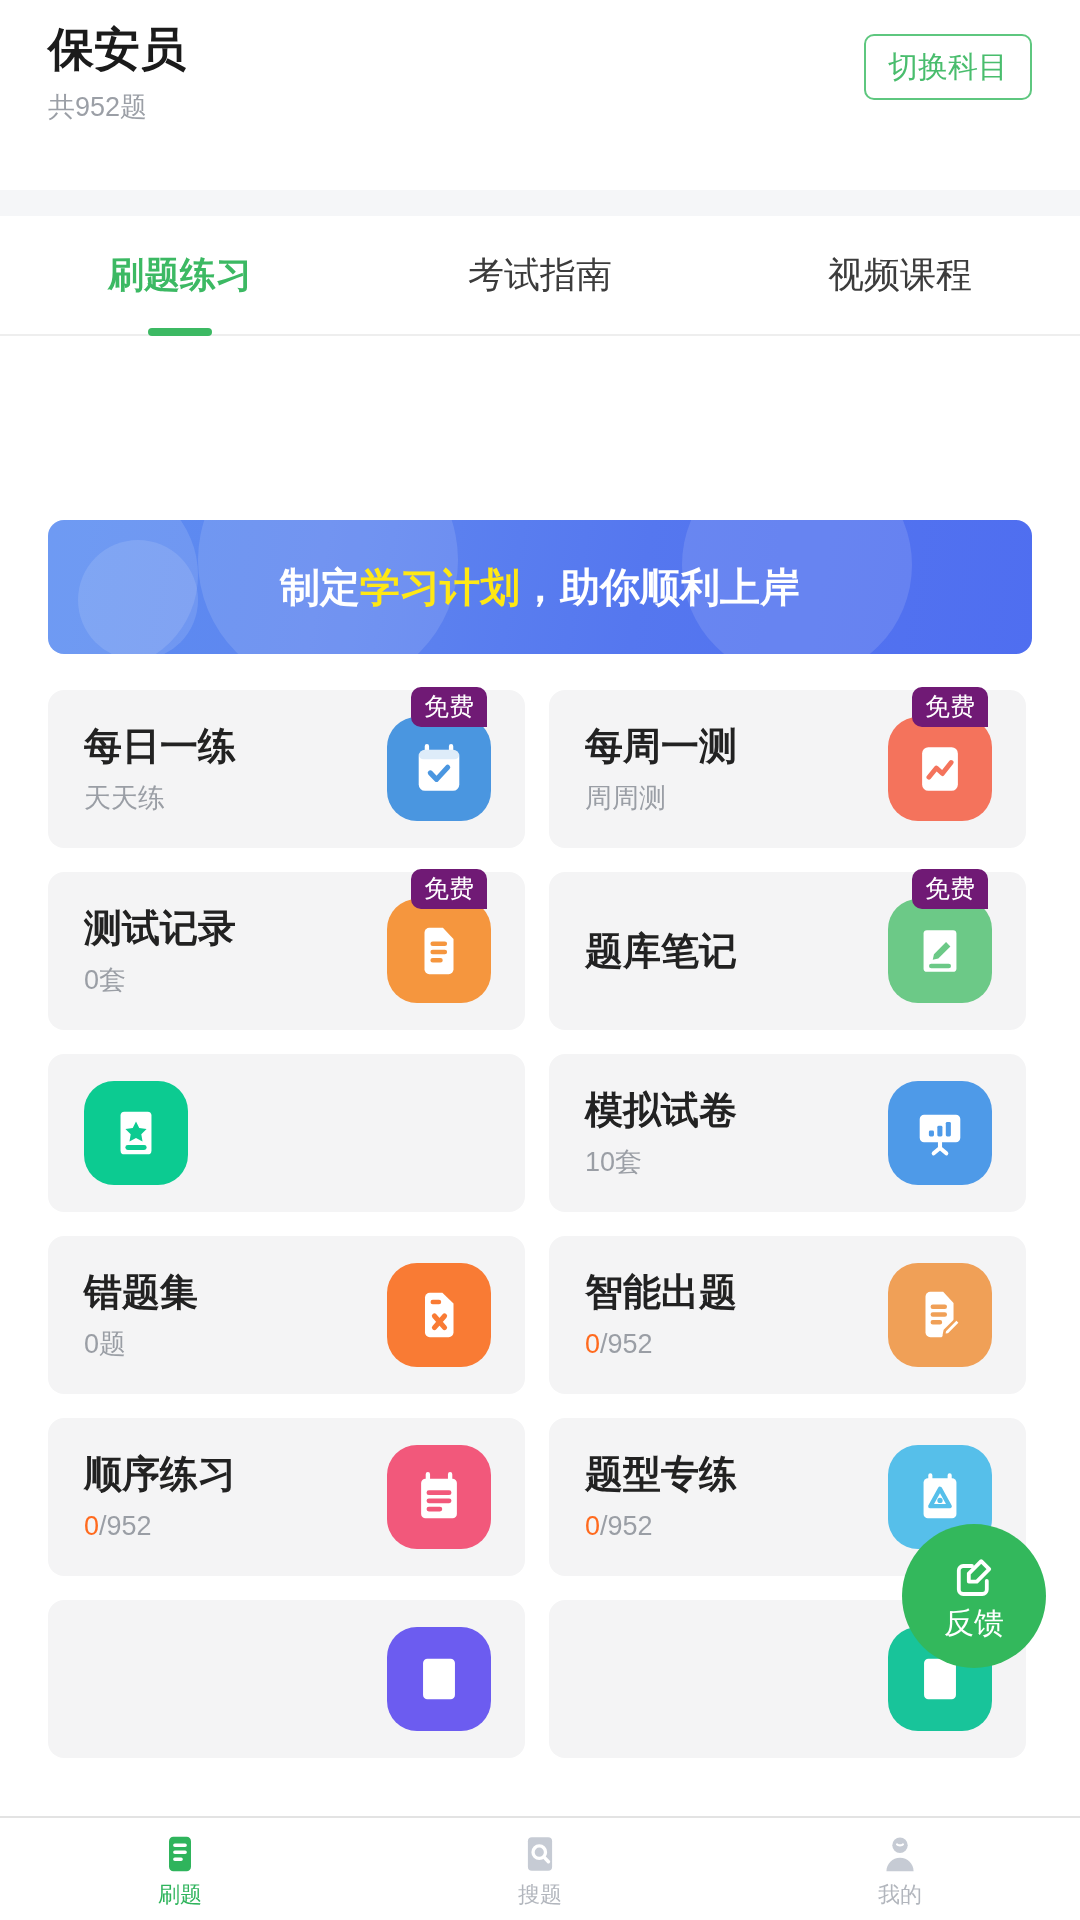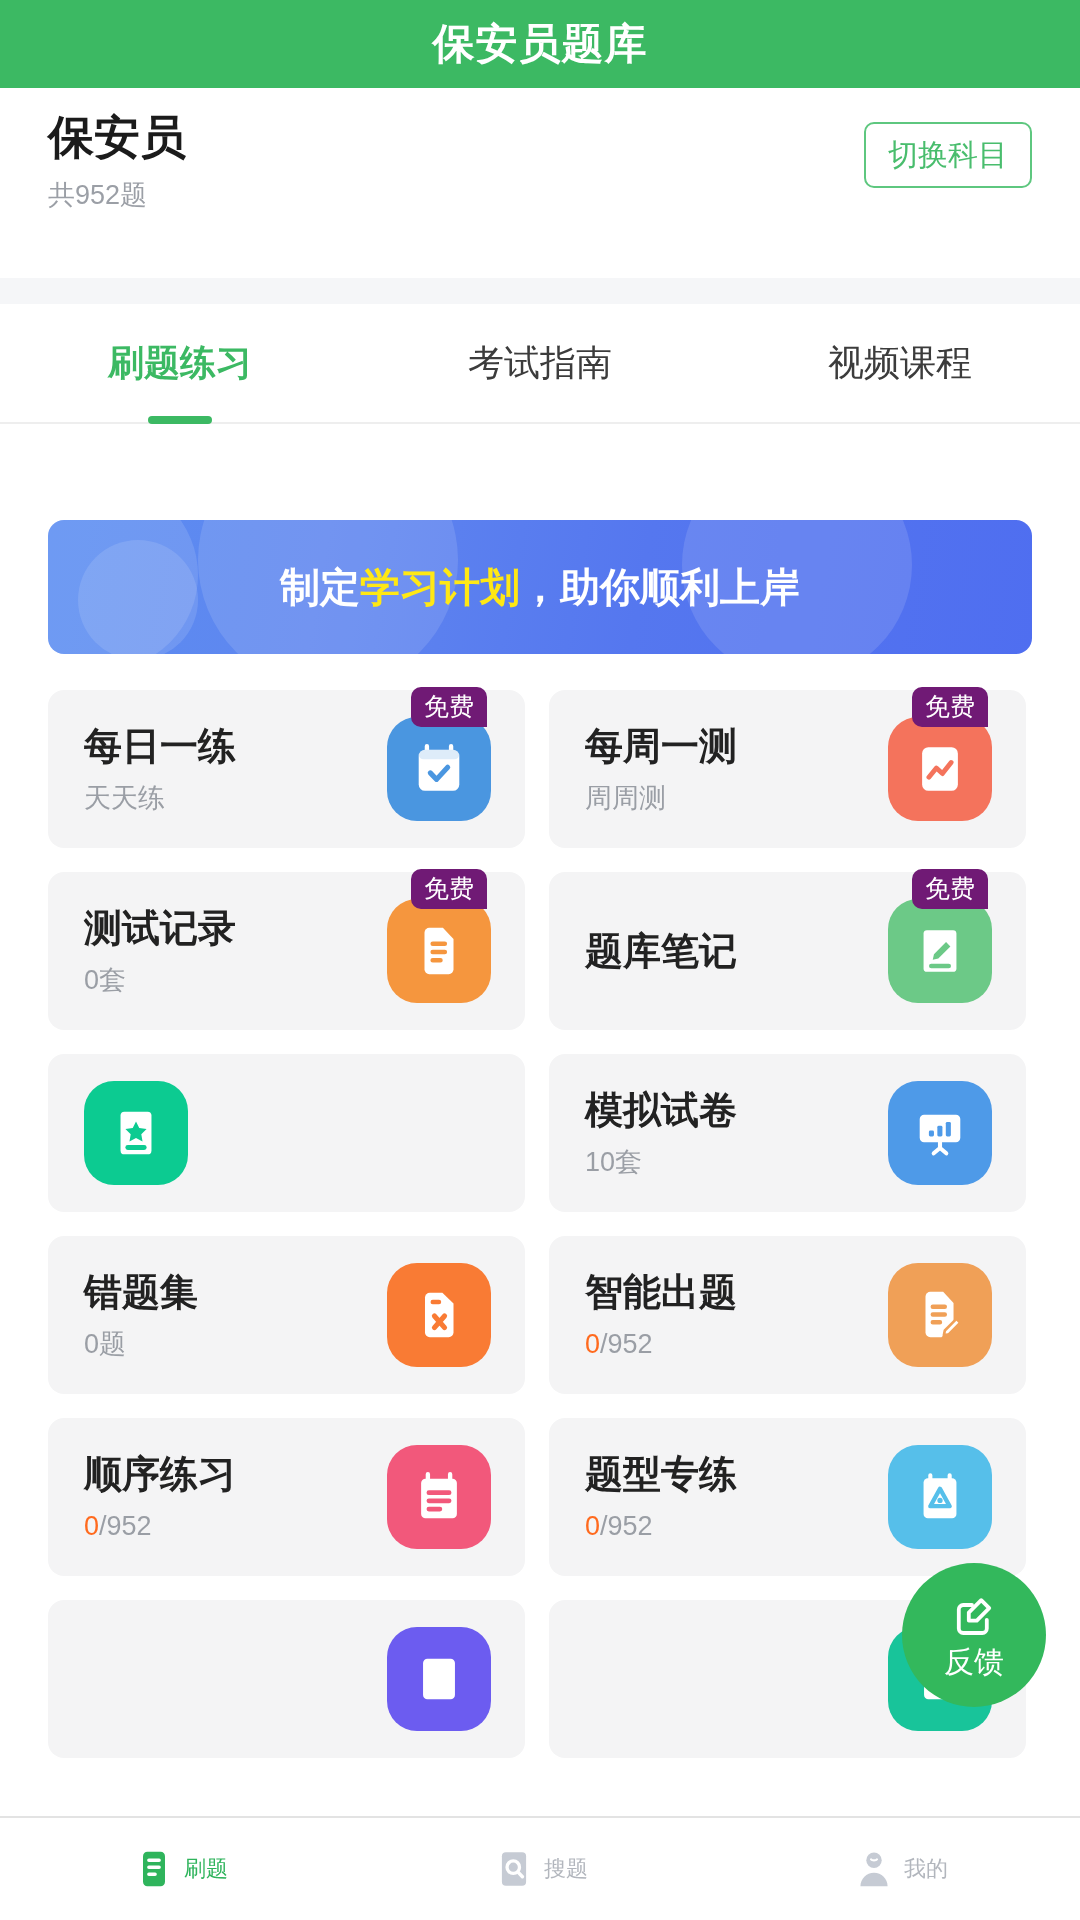--- a/index.html
+++ b/index.html
@@ -96,50 +96,47 @@
   .badge {
     position:absolute; left: 24px; top: -30px;
     background:#701a75; color:#fff; font-size: 25px;
     padding: 7px 13px 8px 13px; line-height: 1;
     border-radius: 10px 10px 0 10px;
     white-space: nowrap; z-index: 3;
   }
 
   
   .fab {
-    position:absolute; right: 34px; top: 1563px;
+    position:absolute; right: 34px; top: 1524px;
     width: 144px; height: 144px; border-radius:50%;
     background:#33b85c; color:#fff;
     display:flex; flex-direction:column; align-items:center; justify-content:center;
     gap: 6px; z-index: 20;
   }
   .fab svg { width: 48px; height: 48px; }
   .fab-label { font-size: 30px; line-height:1; }
 
   
   .tabbar {
     position:absolute; left:0; bottom:0; width:1080px; height: 104px;
     background:#fff; border-top: 2px solid #e3e3e3;
     display:flex; align-items:center; z-index: 30;
   }
-  .tabbar-item { flex:1; display:flex; flex-direction:row; align-items:center; justify-content:center; gap: 8px; }
+  .tabbar-item { flex:1; display:flex; flex-direction:column; align-items:center; justify-content:center; gap: 8px; }
   .tabbar-item svg { width: 44px; height: 44px; }
   .tabbar-label { font-size: 22px; color:#b2b6bd; line-height:1; }
   .tabbar-item.active .tabbar-label { color:#2fb45c; }
 
   .clip { position:absolute; left:0; top: 474px; width:1080px; height: 1344px; overflow:hidden; }
 </style>
 </head>
 <body>
 
 <div id="app">
 
-  <div class="topbar">
-    <div class="topbar-title">保安员题库</div>
-  </div>
 
   <div class="subject">
     <div class="subject-left">
       <div class="subject-name">保安员</div>
       <div class="subject-count">共952题</div>
     </div>
     <button class="switch-btn">切换科目</button>
   </div>
 
   <div class="band"></div>

